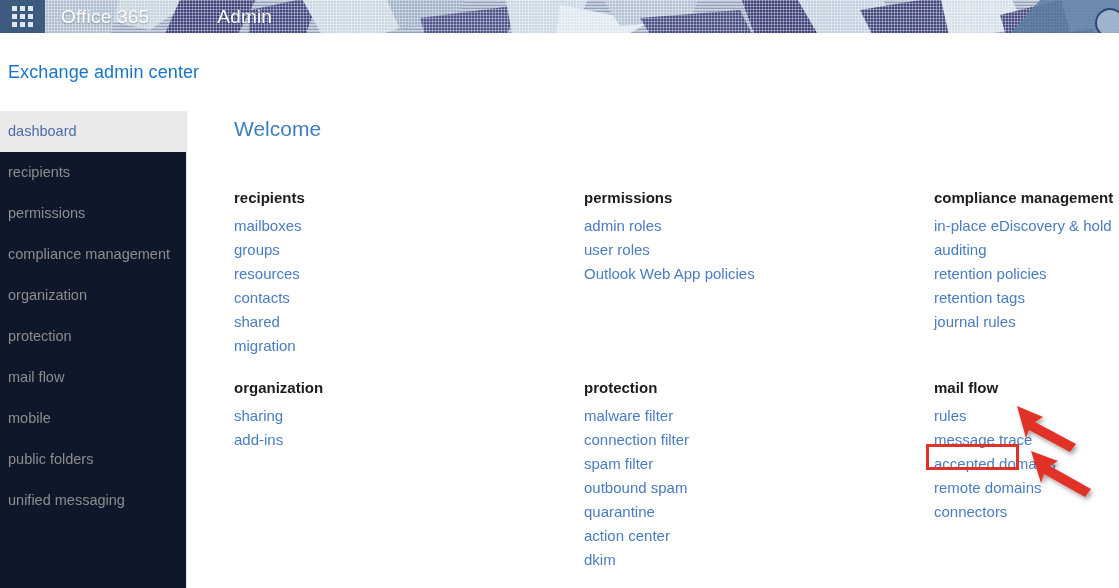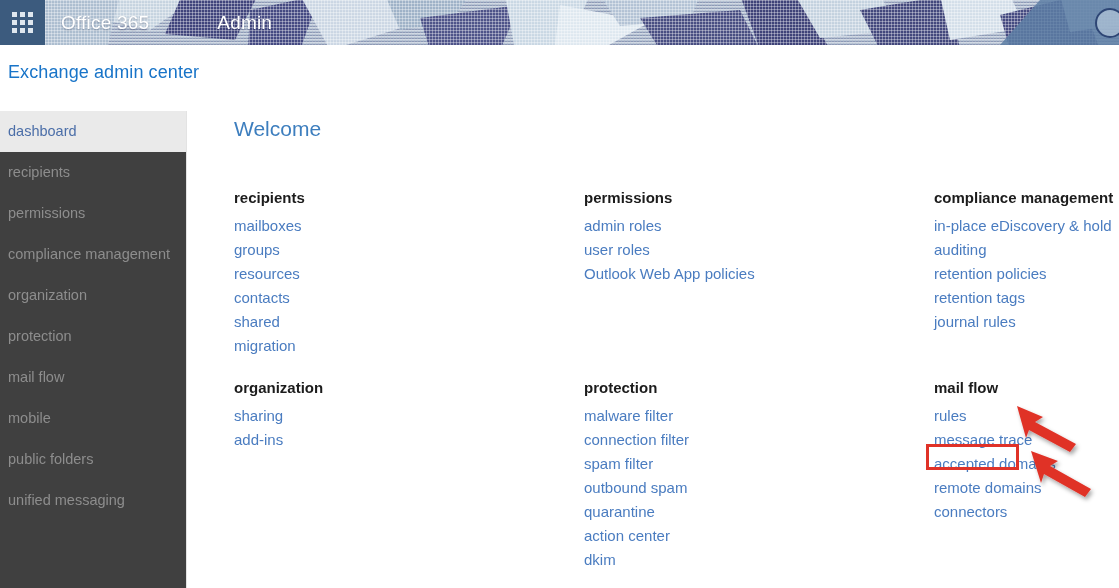--- a/index.html
+++ b/index.html
@@ -13,21 +13,21 @@
     font-family: "Liberation Sans", sans-serif;
     overflow: hidden;
     position: relative;
   }
 
   
   .suite-bar {
     position: absolute;
     top: 0; left: 0;
     width: 1119px;
-    height: 45px;
+    height: 33px;
     background: #8ea3be;
     overflow: hidden;
     display: flex;
     align-items: center;
   }
   .suite-bg {
     position: absolute;
     inset: 0;
     
     background-color: #b9c6d6;
@@ -104,21 +104,21 @@
   }
 
   
   .leftnav {
     position: absolute;
     top: 111px;
     left: 0;
     width: 186px;
     height: 477px;
     border-right: 1px solid #e3e3e3;
-    background: #404040;
+    background: #0f172a;
   }
   .nav-item {
     height: 41px;
     line-height: 41px;
     padding-left: 8px;
     font-size: 14.5px;
     color: #8d8d8d;
     white-space: nowrap;
     cursor: pointer;
   }

